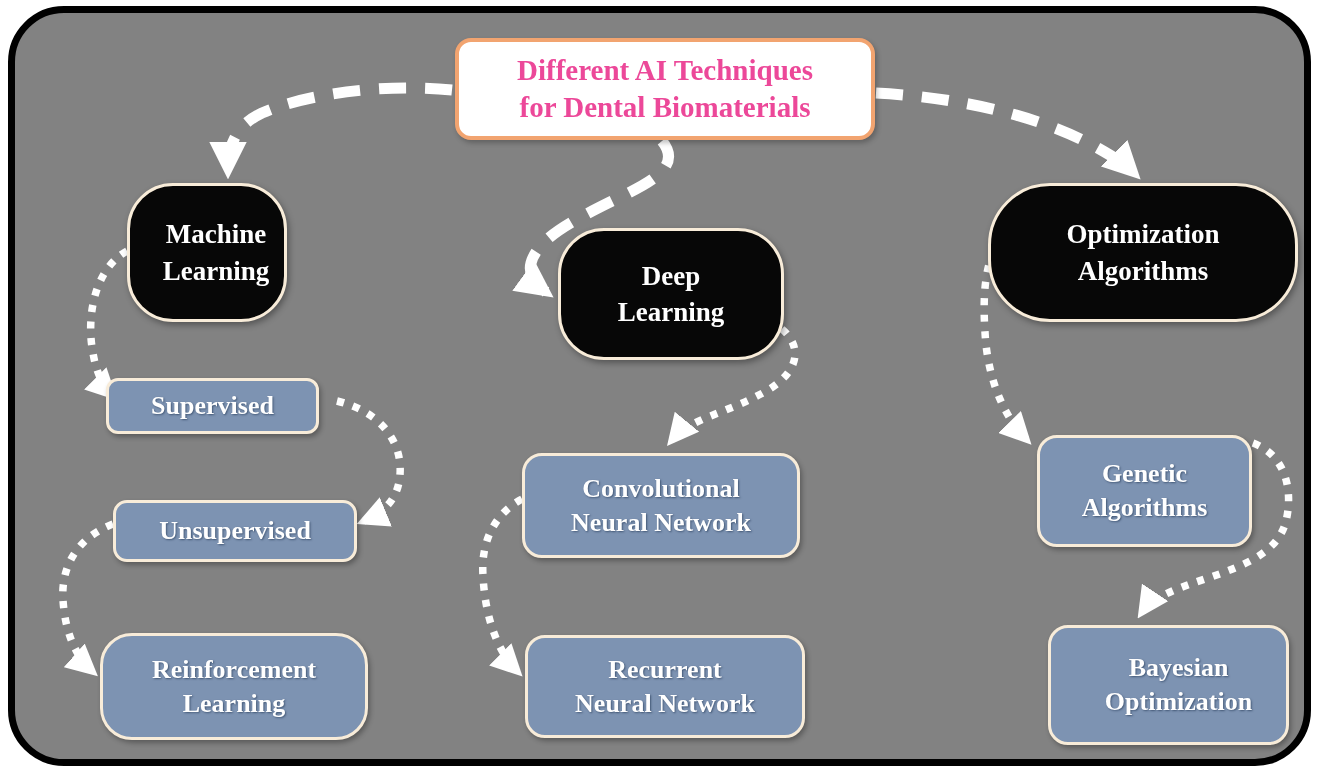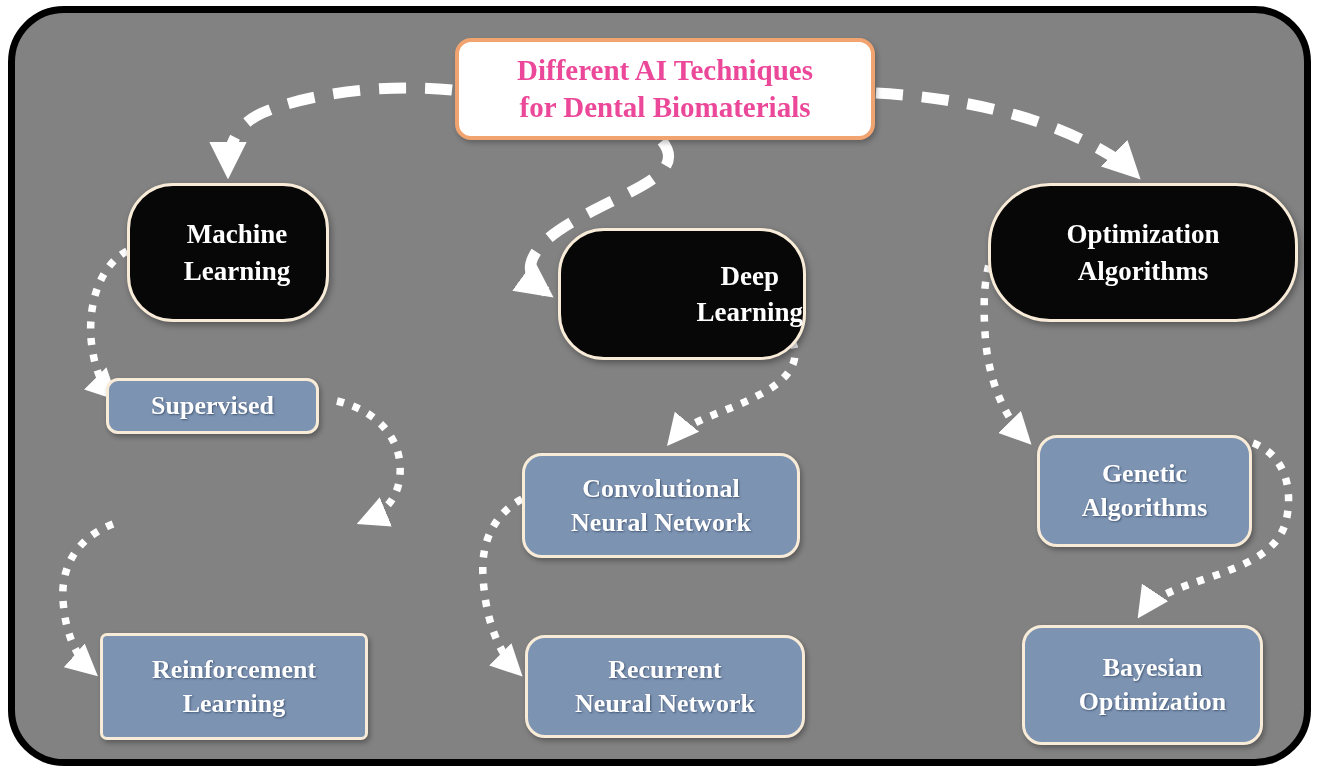--- a/index.html
+++ b/index.html
@@ -26,37 +26,37 @@
     left:455px; top:38px; width:420px; height:102px;
     background:#ffffff; border:4px solid #f2a470; border-radius:16px;
     color:#ec4899; font-size:29px; line-height:1.28;
     box-shadow:2px 3px 5px rgba(0,0,0,0.25);
   }
   .cat {
     background:#070707; border:3px solid #f8ecd9; color:#ffffff;
     font-size:27px; line-height:1.35;
     box-shadow:2px 3px 6px rgba(0,0,0,0.35);
   }
-  .cat-ml { left:127px; top:183px; width:202px; height:139px; border-radius:46px;padding-left:18px; }
-  .cat-dl { left:558px; top:228px; width:248px; height:132px; border-radius:46px;justify-content:flex-end; }
+  .cat-ml { left:127px; top:183px; width:160px; height:139px; border-radius:46px;padding-left:18px; }
+  .cat-dl { left:558px; top:228px; width:226px; height:132px; border-radius:46px; }
   .cat-oa { left:988px; top:183px; width:310px; height:139px; border-radius:62px; }
 
   .sub {
     background:#7d93b2; border:3px solid #f8ecd9; color:#ffffff;
     font-size:26px; line-height:1.3;
     box-shadow:2px 3px 5px rgba(0,0,0,0.3);
     text-shadow:1px 1px 2px rgba(20,40,70,0.55);
   }
   .sub-supervised    { left:106px;  top:378px; width:213px; height:56px;  border-radius:12px; }
   .sub-unsupervised  { left:113px;  top:500px; width:244px; height:62px;  border-radius:14px; }
-  .sub-reinforcement { left:100px;  top:633px; width:268px; height:107px; border-radius:7px; }
+  .sub-reinforcement { left:100px;  top:633px; width:268px; height:107px; border-radius:32px; }
   .sub-cnn           { left:522px;  top:453px; width:278px; height:105px; border-radius:20px; }
   .sub-rnn           { left:525px;  top:635px; width:280px; height:103px; border-radius:20px; }
   .sub-genetic       { left:1037px; top:390px; width:215px; height:112px; border-radius:20px;margin-top:45px; }
-  .sub-bayesian      { left:1022px; top:625px; width:241px; height:120px; border-radius:20px;padding-left:20px; }
+  .sub-bayesian      { left:1048px; top:625px; width:241px; height:120px; border-radius:20px;padding-left:20px; }
 </style>
 </head>
 <body>
 
 <div class="canvas">
 
   <div class="frame"></div>
 
   <svg class="connectors" viewBox="0 0 1323 778" xmlns="http://www.w3.org/2000/svg">
     <defs>
@@ -95,20 +95,23 @@
 Learning</span>
   </div>
   <div class="node cat cat-oa">
     <span class="label">Optimization
 Algorithms</span>
   </div>
 
   <div class="node sub sub-supervised">
     <span class="label">Supervised</span>
   </div>
+  <div class="node sub sub-unsupervised">
+    <span class="label">Unsupervised</span>
+  </div>
   <div class="node sub sub-reinforcement">
     <span class="label">Reinforcement
 Learning</span>
   </div>
 
   <div class="node sub sub-cnn">
     <span class="label">Convolutional
 Neural Network</span>
   </div>
   <div class="node sub sub-rnn">

